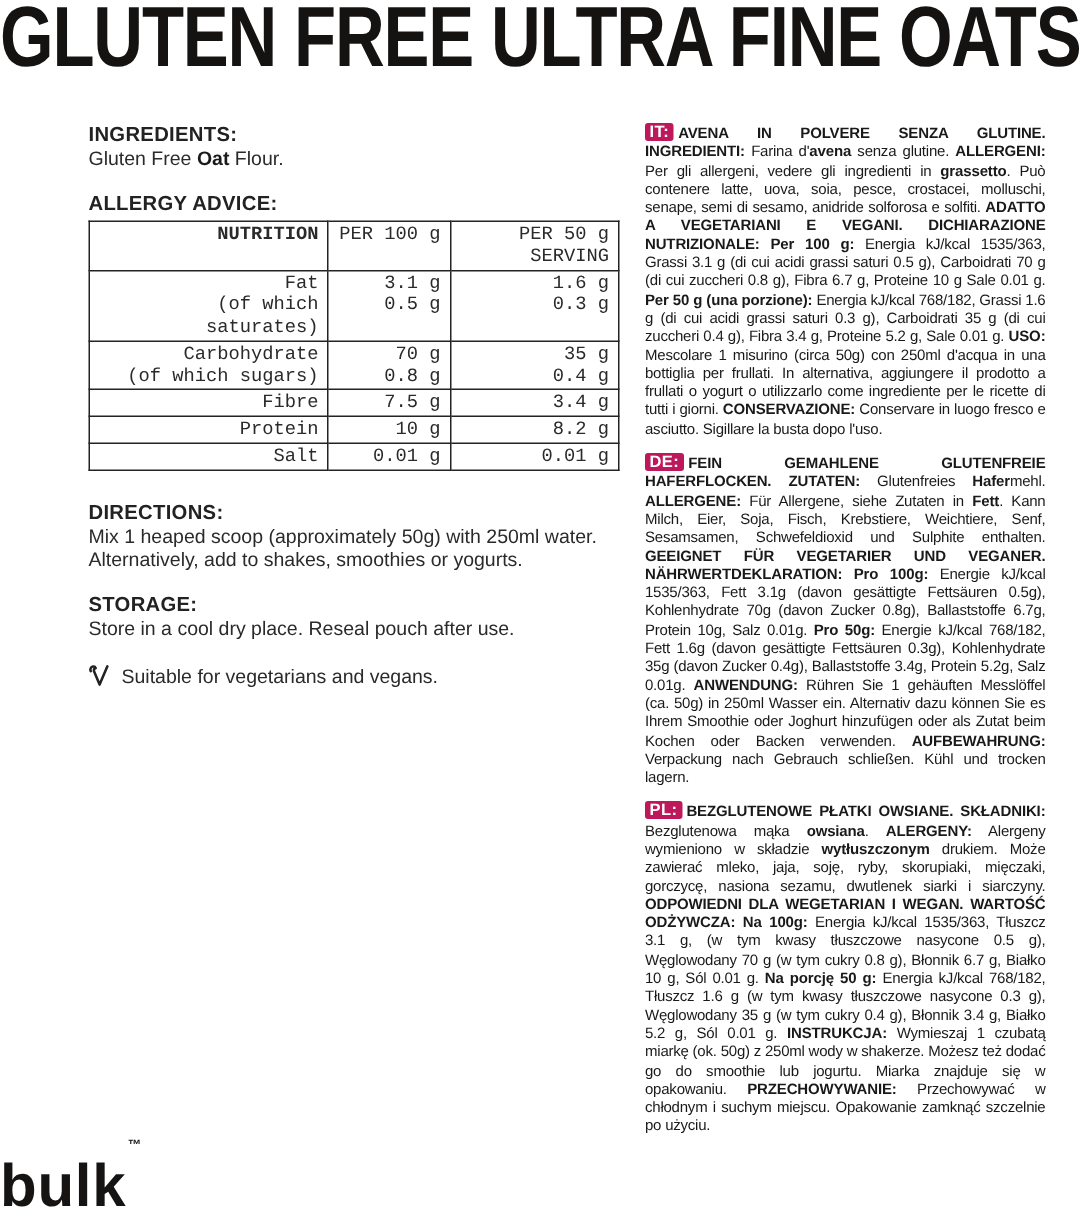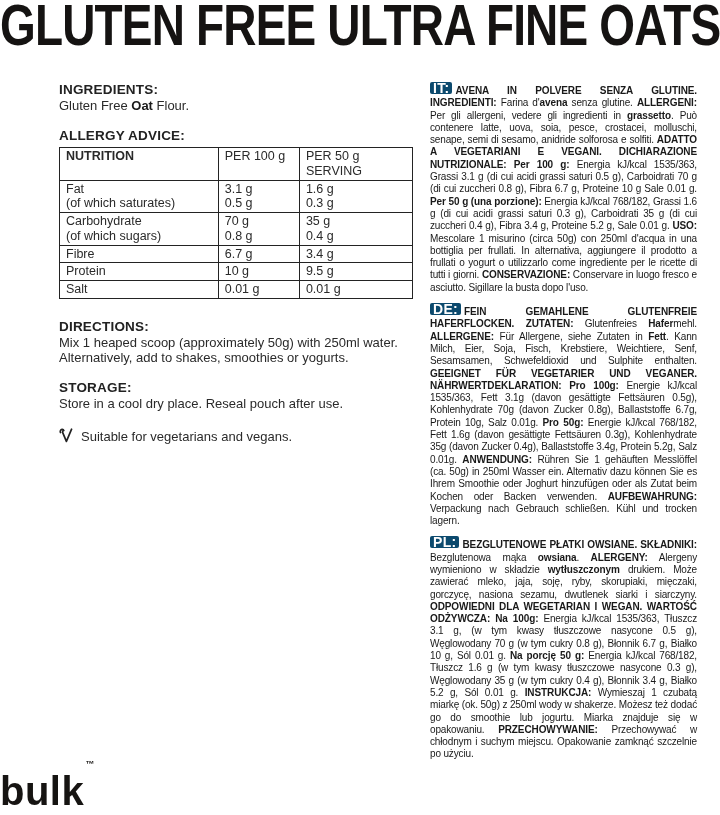--- a/index.html
+++ b/index.html
@@ -22,38 +22,38 @@
   .left-col h3{
     margin:0 0 1px 0;font-size:13.5px;font-weight:700;letter-spacing:.2px;color:#222;
   }
   .left-col p{margin:0 0 15px 0;font-size:13px;line-height:1.16;color:#2a2a2a;}
   .left-col b{color:#1a1a1a;}
   table.nutrition{
     border-collapse:collapse;width:354px;margin:4px 0 20px 0;
     font-size:12.5px;color:#2a2a2a;
   }
   table.nutrition td,table.nutrition th{
-    border:1.5px solid #232323;padding:1px 6px;text-align:left;vertical-align:top;
-    line-height:1.18;font-weight:400;
+    border:1.5px solid #232323;padding:1px 6px;text-align:right;vertical-align:top;
+    line-height:1.18;font-weight:400;font-family:Liberation Mono, monospace;
   }
   table.nutrition th:first-child{font-weight:700;}
   table.nutrition .c1{width:152px;}
   table.nutrition .c2{width:72px;}
   table.nutrition .c3{width:104px;}
   .veg-line{display:flex;align-items:center;gap:7px;margin-top:17px;font-size:13px;color:#2a2a2a;}
   .veg-line svg{flex:0 0 auto;display:block;}
   
   .lang{
     margin:0 0 9px 0;font-size:10px;line-height:1.23;letter-spacing:-0.15px;
     text-align:justify;color:#191919;
   }
   .lang b{letter-spacing:-0.1px;}
   .badge{
-    display:inline-block;background:#0c4a6e;color:#ffffff;font-weight:700;
-    font-size:14px;line-height:10px;padding:1px 3px;border-radius:2px;
+    display:inline-block;background:#be185d;color:#ffffff;font-weight:700;
+    font-size:11px;line-height:10px;padding:1px 3px;border-radius:2px;
     margin-right:3px;letter-spacing:.3px;vertical-align:1px;
   }
   
   .brand-footer{position:absolute;left:0;right:0;bottom:4px;text-align:left;}
   .logo{
     position:relative;display:inline-block;font-weight:700;font-size:40px;
     letter-spacing:.5px;color:#161412;line-height:1;
   }
   .logo sup{font-size:9px;font-weight:700;position:relative;top:-24px;left:1px;}
 </style>
@@ -109,27 +109,27 @@
             <div>70 g</div>
             <div>0.8 g</div>
           </td>
           <td>
             <div>35 g</div>
             <div>0.4 g</div>
           </td>
         </tr>
         <tr>
           <td>Fibre</td>
-          <td>6.7 g</td>
+          <td>7.5 g</td>
           <td>3.4 g</td>
         </tr>
         <tr>
           <td>Protein</td>
           <td>10 g</td>
-          <td>9.5 g</td>
+          <td>8.2 g</td>
         </tr>
         <tr>
           <td>Salt</td>
           <td>0.01 g</td>
           <td>0.01 g</td>
         </tr>
       </tbody>
         </table>
 
       <section>

